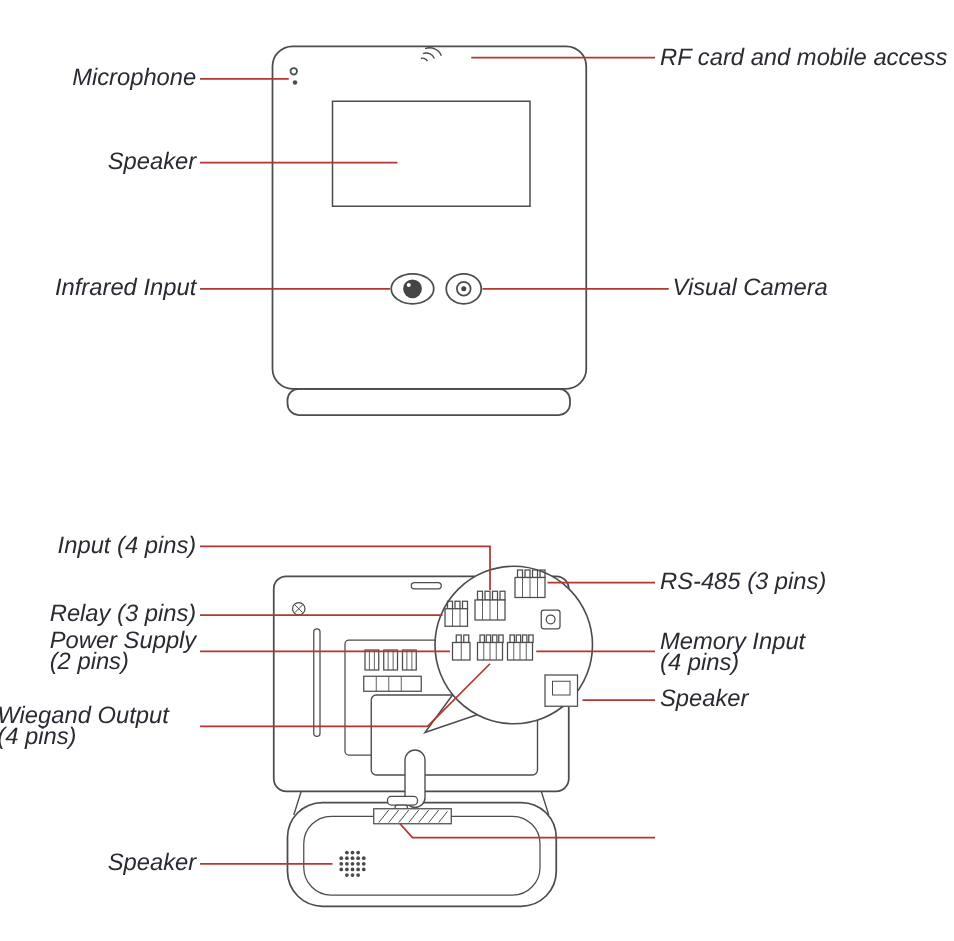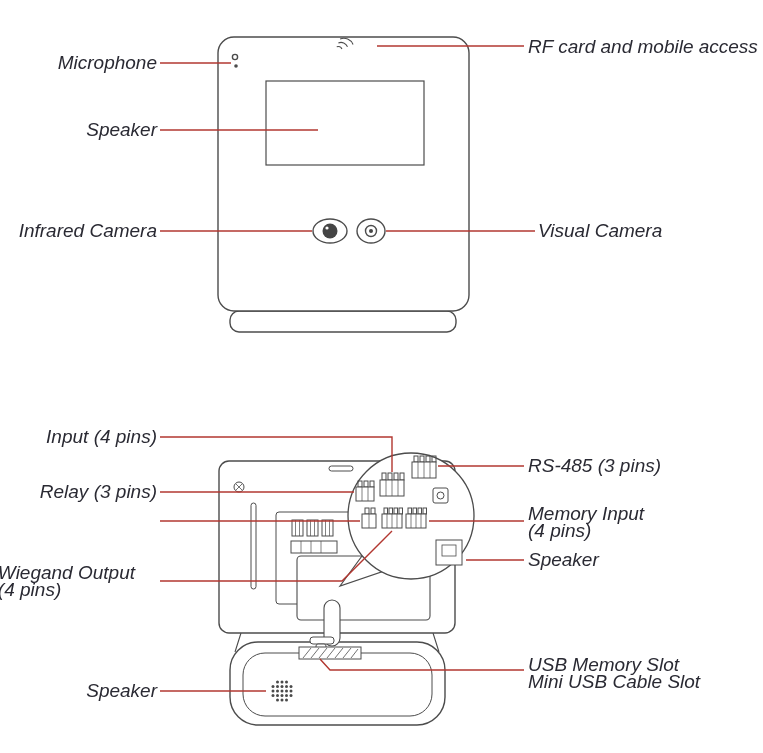--- a/index.html
+++ b/index.html
@@ -190,40 +190,40 @@
     </g>
   </svg>
 
   <div class="label r" style="right:606px;top:54px">Microphone</div>
 
   <div class="label" style="left:528px;top:38px">
     <div>RF card and mobile access</div>
   </div>
 
   <div class="label r" style="right:606px;top:121px">Speaker</div>
-  <div class="label r" style="right:606px;top:222px">Infrared Camera</div>
+  <div class="label r" style="right:606px;top:222px">Infrared Input</div>
   <div class="label" style="left:538px;top:222px">Visual Camera</div>
 
   <div class="label r" style="right:606px;top:428px">Input (4 pins)</div>
   <div class="label" style="left:528px;top:457px">RS-485 (3 pins)</div>
   <div class="label r" style="right:606px;top:483px">Relay (3 pins)</div>
 
+  <div class="label r" style="right:606px;top:504px">
+    <div>Power Supply</div>
+    <div>(2 pins)</div>
+  </div>
 
   <div class="label" style="left:528px;top:505px">
     <div>Memory Input</div>
     <div>(4 pins)</div>
   </div>
 
   <div class="label r" style="right:628px;top:564px">
     <div>Wiegand Output</div>
     <div>(4 pins)</div>
   </div>
 
   <div class="label" style="left:528px;top:551px">Speaker</div>
 
-  <div class="label" style="left:528px;top:656px">
-    <div>USB Memory Slot</div>
-    <div>Mini USB Cable Slot</div>
-  </div>
 
   <div class="label r" style="right:606px;top:682px">Speaker</div>
 
 </div>
 
 </body></html>

